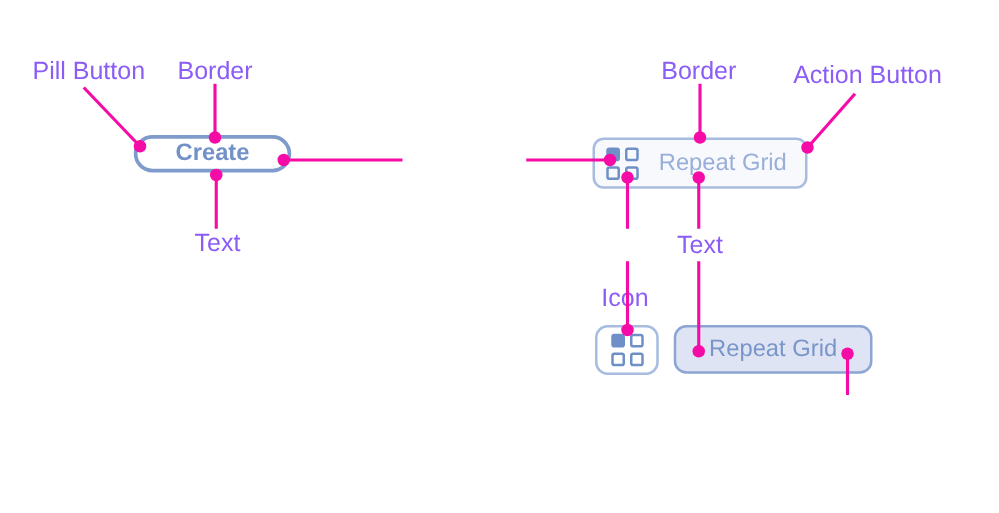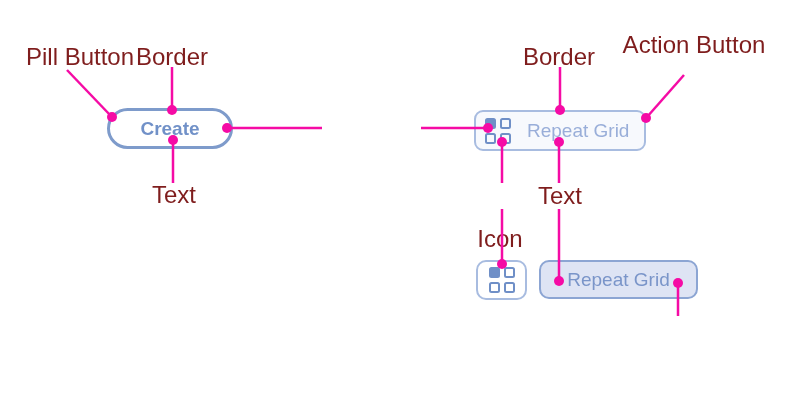--- a/index.html
+++ b/index.html
@@ -6,32 +6,32 @@
   .canvas{
     position:relative;
     width:799px;height:410px;
     background:#ffffff;
     font-family:"Liberation Sans", sans-serif;
     overflow:hidden;
   }
   
   .ann{
     position:absolute;
-    color:#7f1d1d;
-    font-size:24px;
+    color:#8b5cf6;
+    font-size:20px;
     font-weight:500;
     white-space:nowrap;
     line-height:20px;
   }
   .ann.centered{transform:translateX(-50%);}
 
   
   .pill-btn{
     position:absolute;left:107px;top:108px;
-    width:126px;height:41px;box-sizing:border-box;
+    width:126px;height:30px;box-sizing:border-box;
     border:3px solid #7e9bcb;border-radius:22px;
     background:#ffffff;
     display:flex;align-items:center;justify-content:center;
     color:#7191c8;font-size:19px;font-weight:bold;
   }
 
   
   .action-btn{
     position:absolute;left:474px;top:110px;
     width:172px;height:41px;box-sizing:border-box;
@@ -115,21 +115,21 @@
   </div>
 
   <div class="selected-btn">
     <span>Repeat Grid</span>
   </div>
 
   <div class="ann" style="left:26px;top:47px;">Pill Button</div>
   <div class="ann centered" style="left:172px;top:47px;">Border</div>
   <div class="ann centered" style="left:174px;top:185px;">Text</div>
   <div class="ann centered" style="left:559px;top:47px;">Border</div>
-  <div class="ann centered" style="left:694px;top:35px;text-align:center;">Action Button</div>
+  <div class="ann centered" style="left:694px;top:50px;text-align:center;">Action Button</div>
   <div class="ann centered" style="left:500px;top:186px;margin-top:43px;">Icon</div>
   <div class="ann centered" style="left:560px;top:186px;">Text</div>
 
   <svg class="overlay" width="799" height="410" viewBox="0 0 799 410">
     <g stroke="#f50ba5" stroke-width="2.5">
       <line x1="67" y1="70" x2="111" y2="116"></line>
       <line x1="172" y1="67" x2="172" y2="109"></line>
       <line x1="173" y1="142" x2="173" y2="183"></line>
       <line x1="230" y1="128" x2="322" y2="128"></line>
       <line x1="421" y1="128" x2="486" y2="128"></line>

